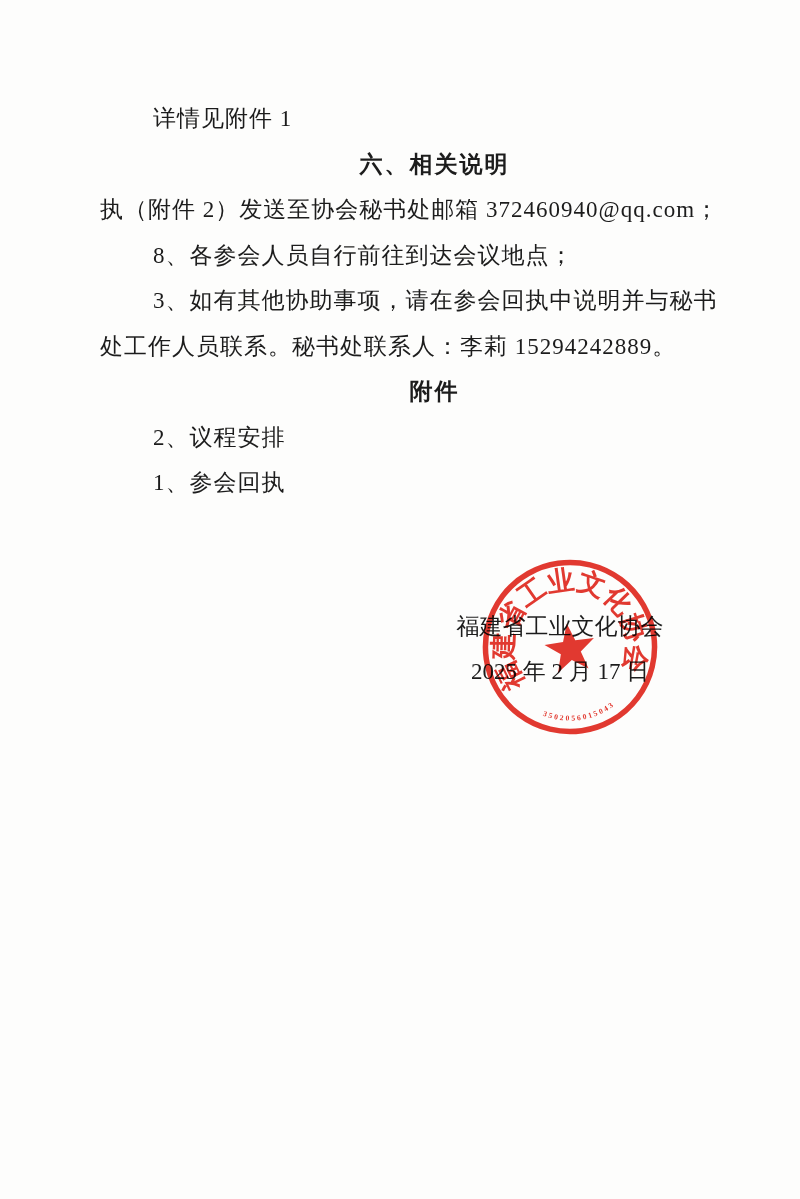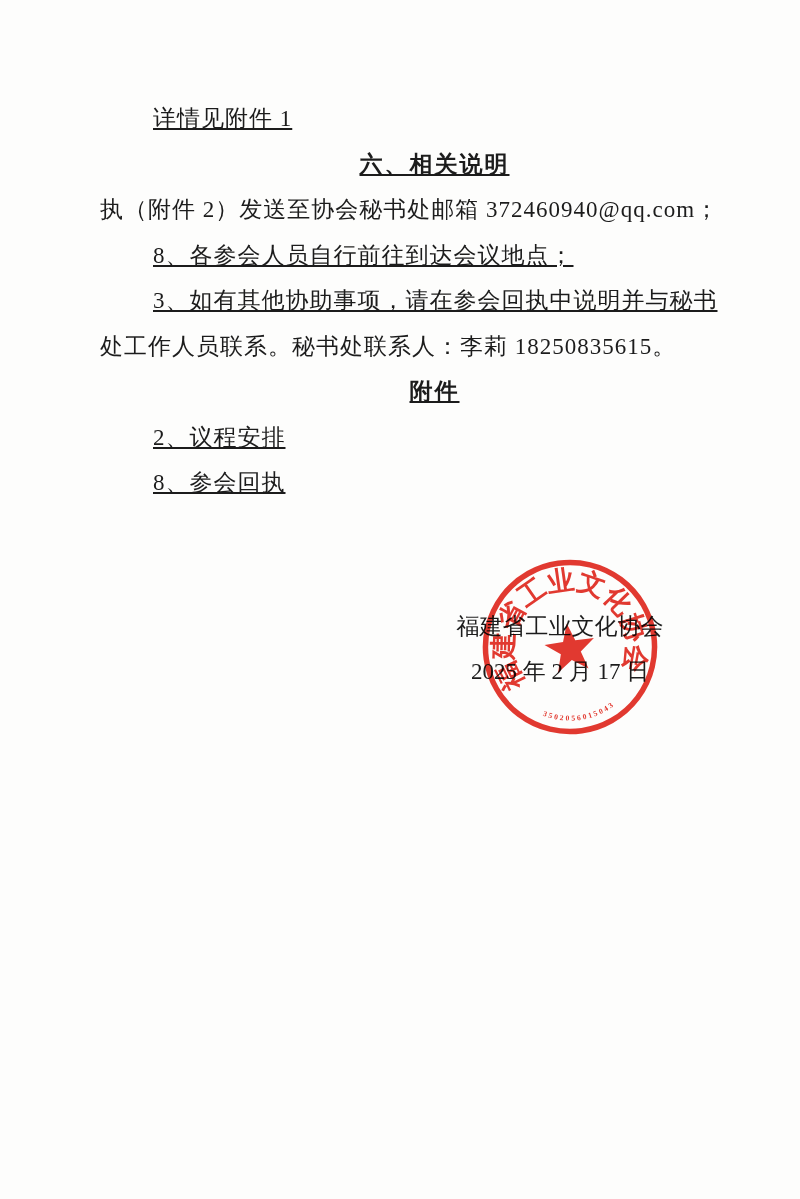--- a/index.html
+++ b/index.html
@@ -15,21 +15,21 @@
   .body-text {
     position:absolute;
     left:100px; top:96px; width:616px;
   }
   .line {
     height:45.5px; line-height:45.5px;
     font-size:23px;
     letter-spacing:1px;
     white-space:nowrap;
   }
-  .indent { padding-left:53px;text-decoration:underline; }
+  .indent { padding-left:53px; }
   .bold { font-weight:bold; letter-spacing:2px;text-align:center; }
   .sig-block {
     position:absolute;
     left:446px; top:604px; width:228px;
     text-align:center;
   }
   .sig-line {
     height:45px; line-height:45px;
     font-size:23px;
     white-space:nowrap;
@@ -48,24 +48,24 @@
 <body>
 
 <div class="page">
 
   <div class="body-text">
     <div class="line indent">详情见附件 1</div>
     <div class="line indent bold">六、相关说明</div>
     <div class="line">执（附件 2）发送至协会秘书处邮箱 372460940@qq.com；</div>
     <div class="line indent">8、各参会人员自行前往到达会议地点；</div>
     <div class="line indent">3、如有其他协助事项，请在参会回执中说明并与秘书</div>
-    <div class="line">处工作人员联系。秘书处联系人：李莉 18250835615。</div>
+    <div class="line">处工作人员联系。秘书处联系人：李莉 15294242889。</div>
     <div class="line indent bold">附件</div>
     <div class="line indent">2、议程安排</div>
-    <div class="line indent">8、参会回执</div>
+    <div class="line indent">1、参会回执</div>
   </div>
 
   <div class="sig-block">
     <div class="sig-line">福建省工业文化协会</div>
     <div class="sig-line">2025 年 2 月 17 日</div>
   </div>
 
   <div class="stamp">
     <svg viewBox="0 0 220 220" xmlns="http://www.w3.org/2000/svg">
       <defs>

